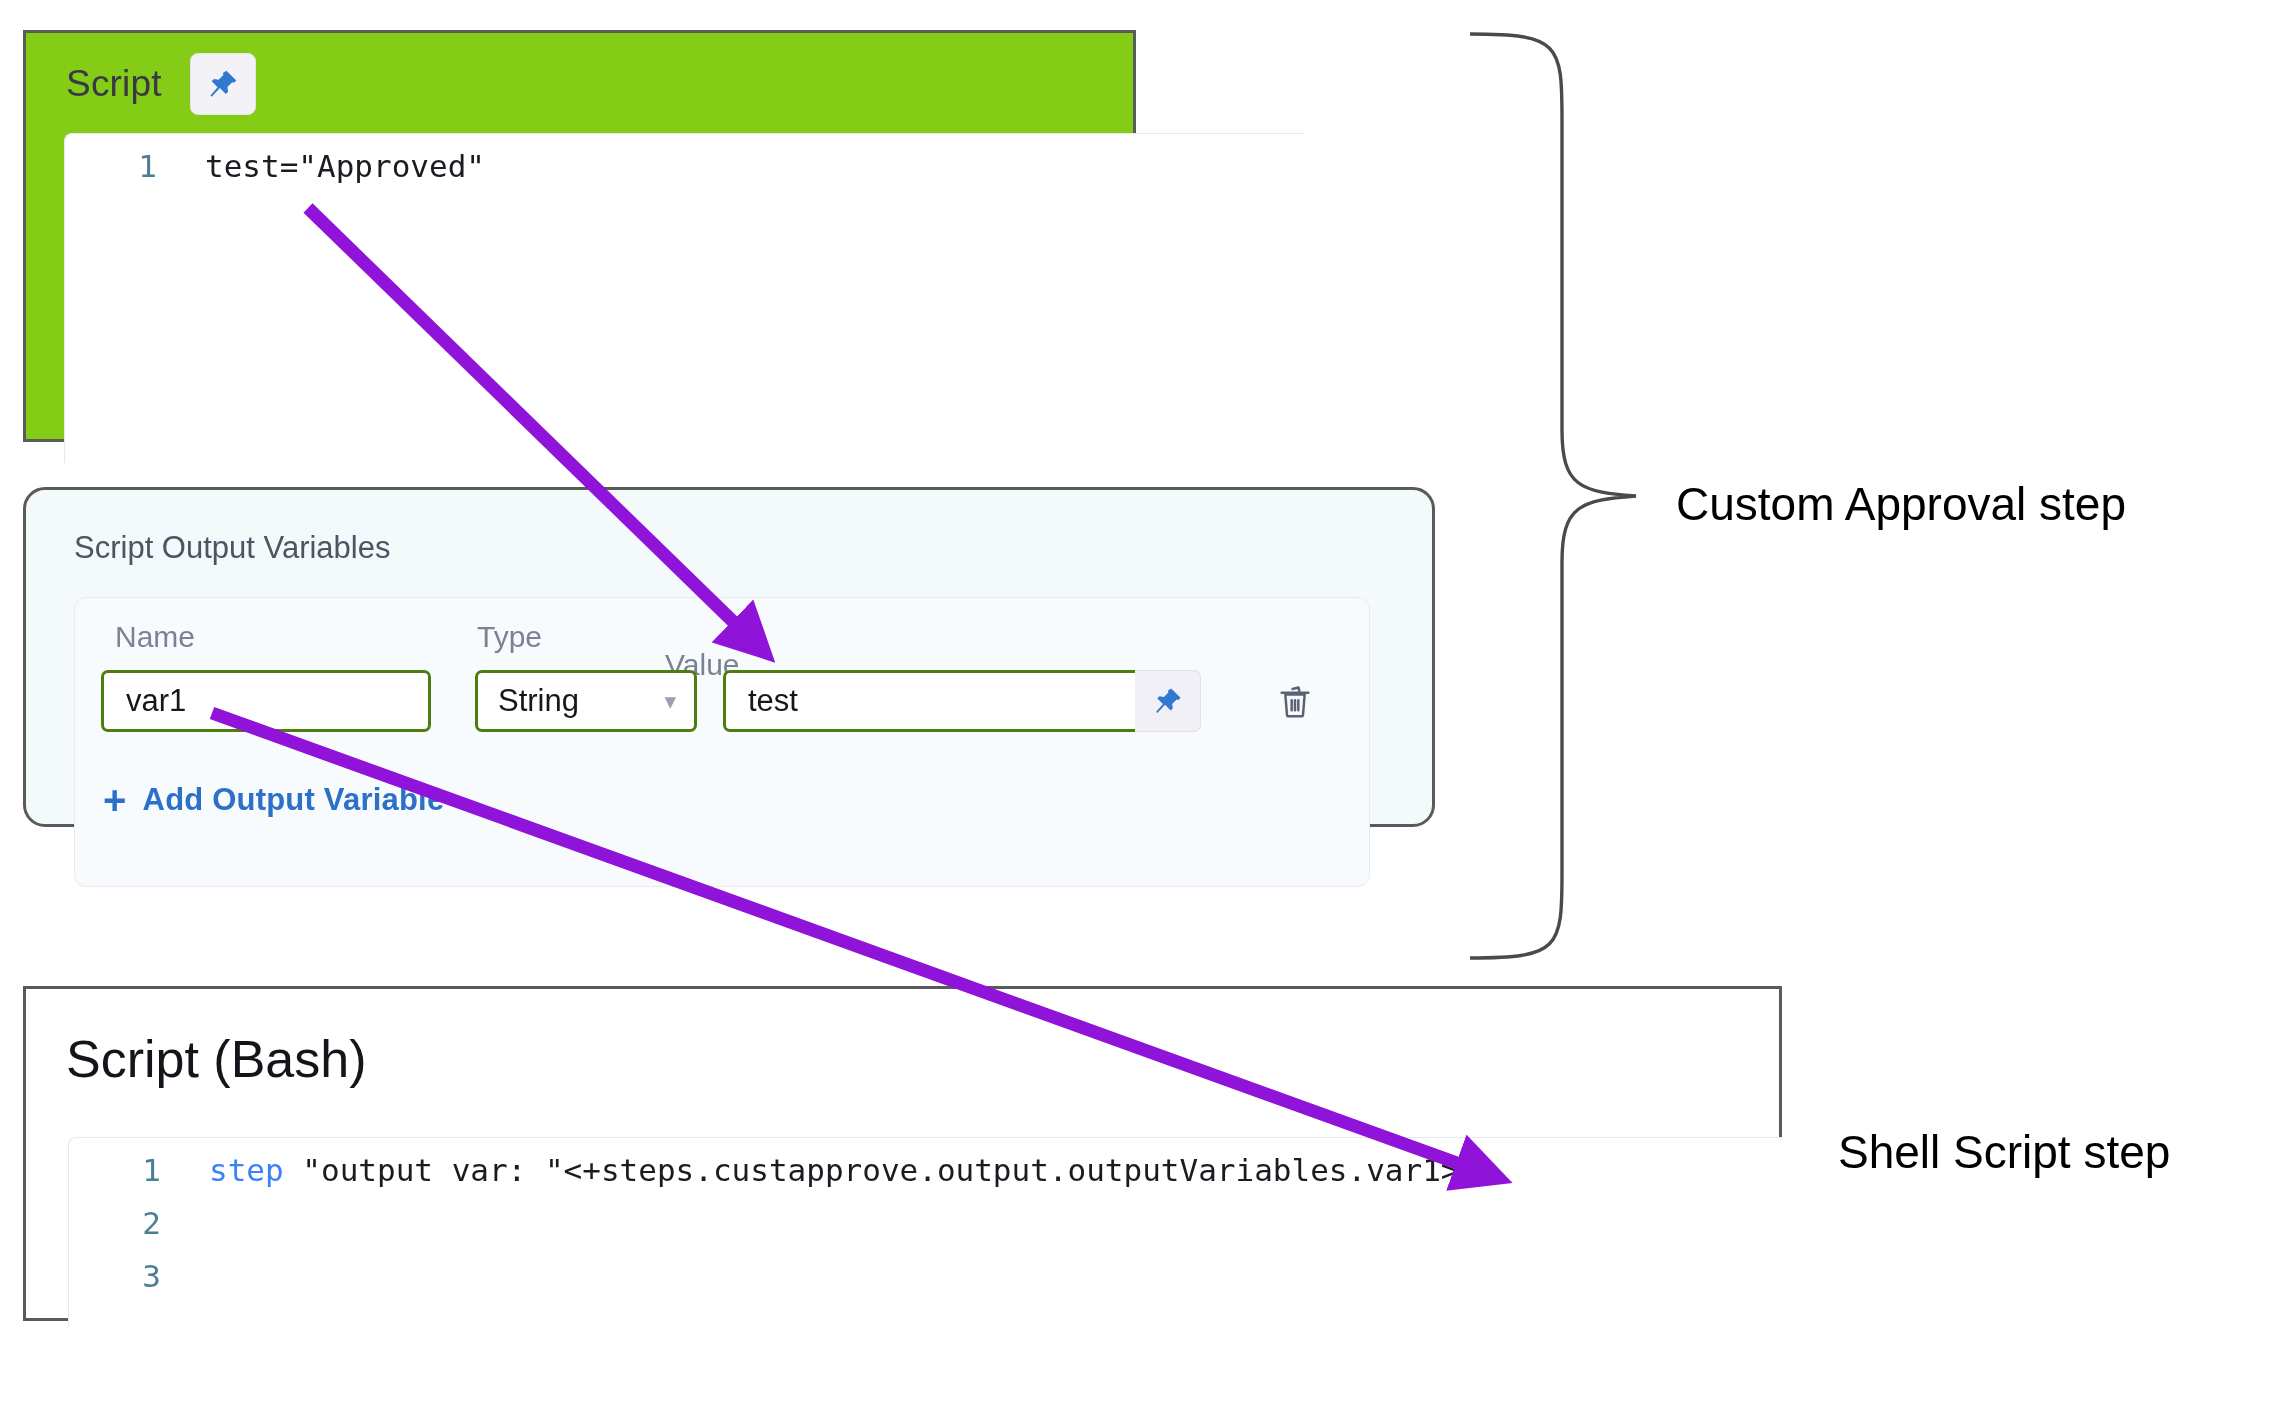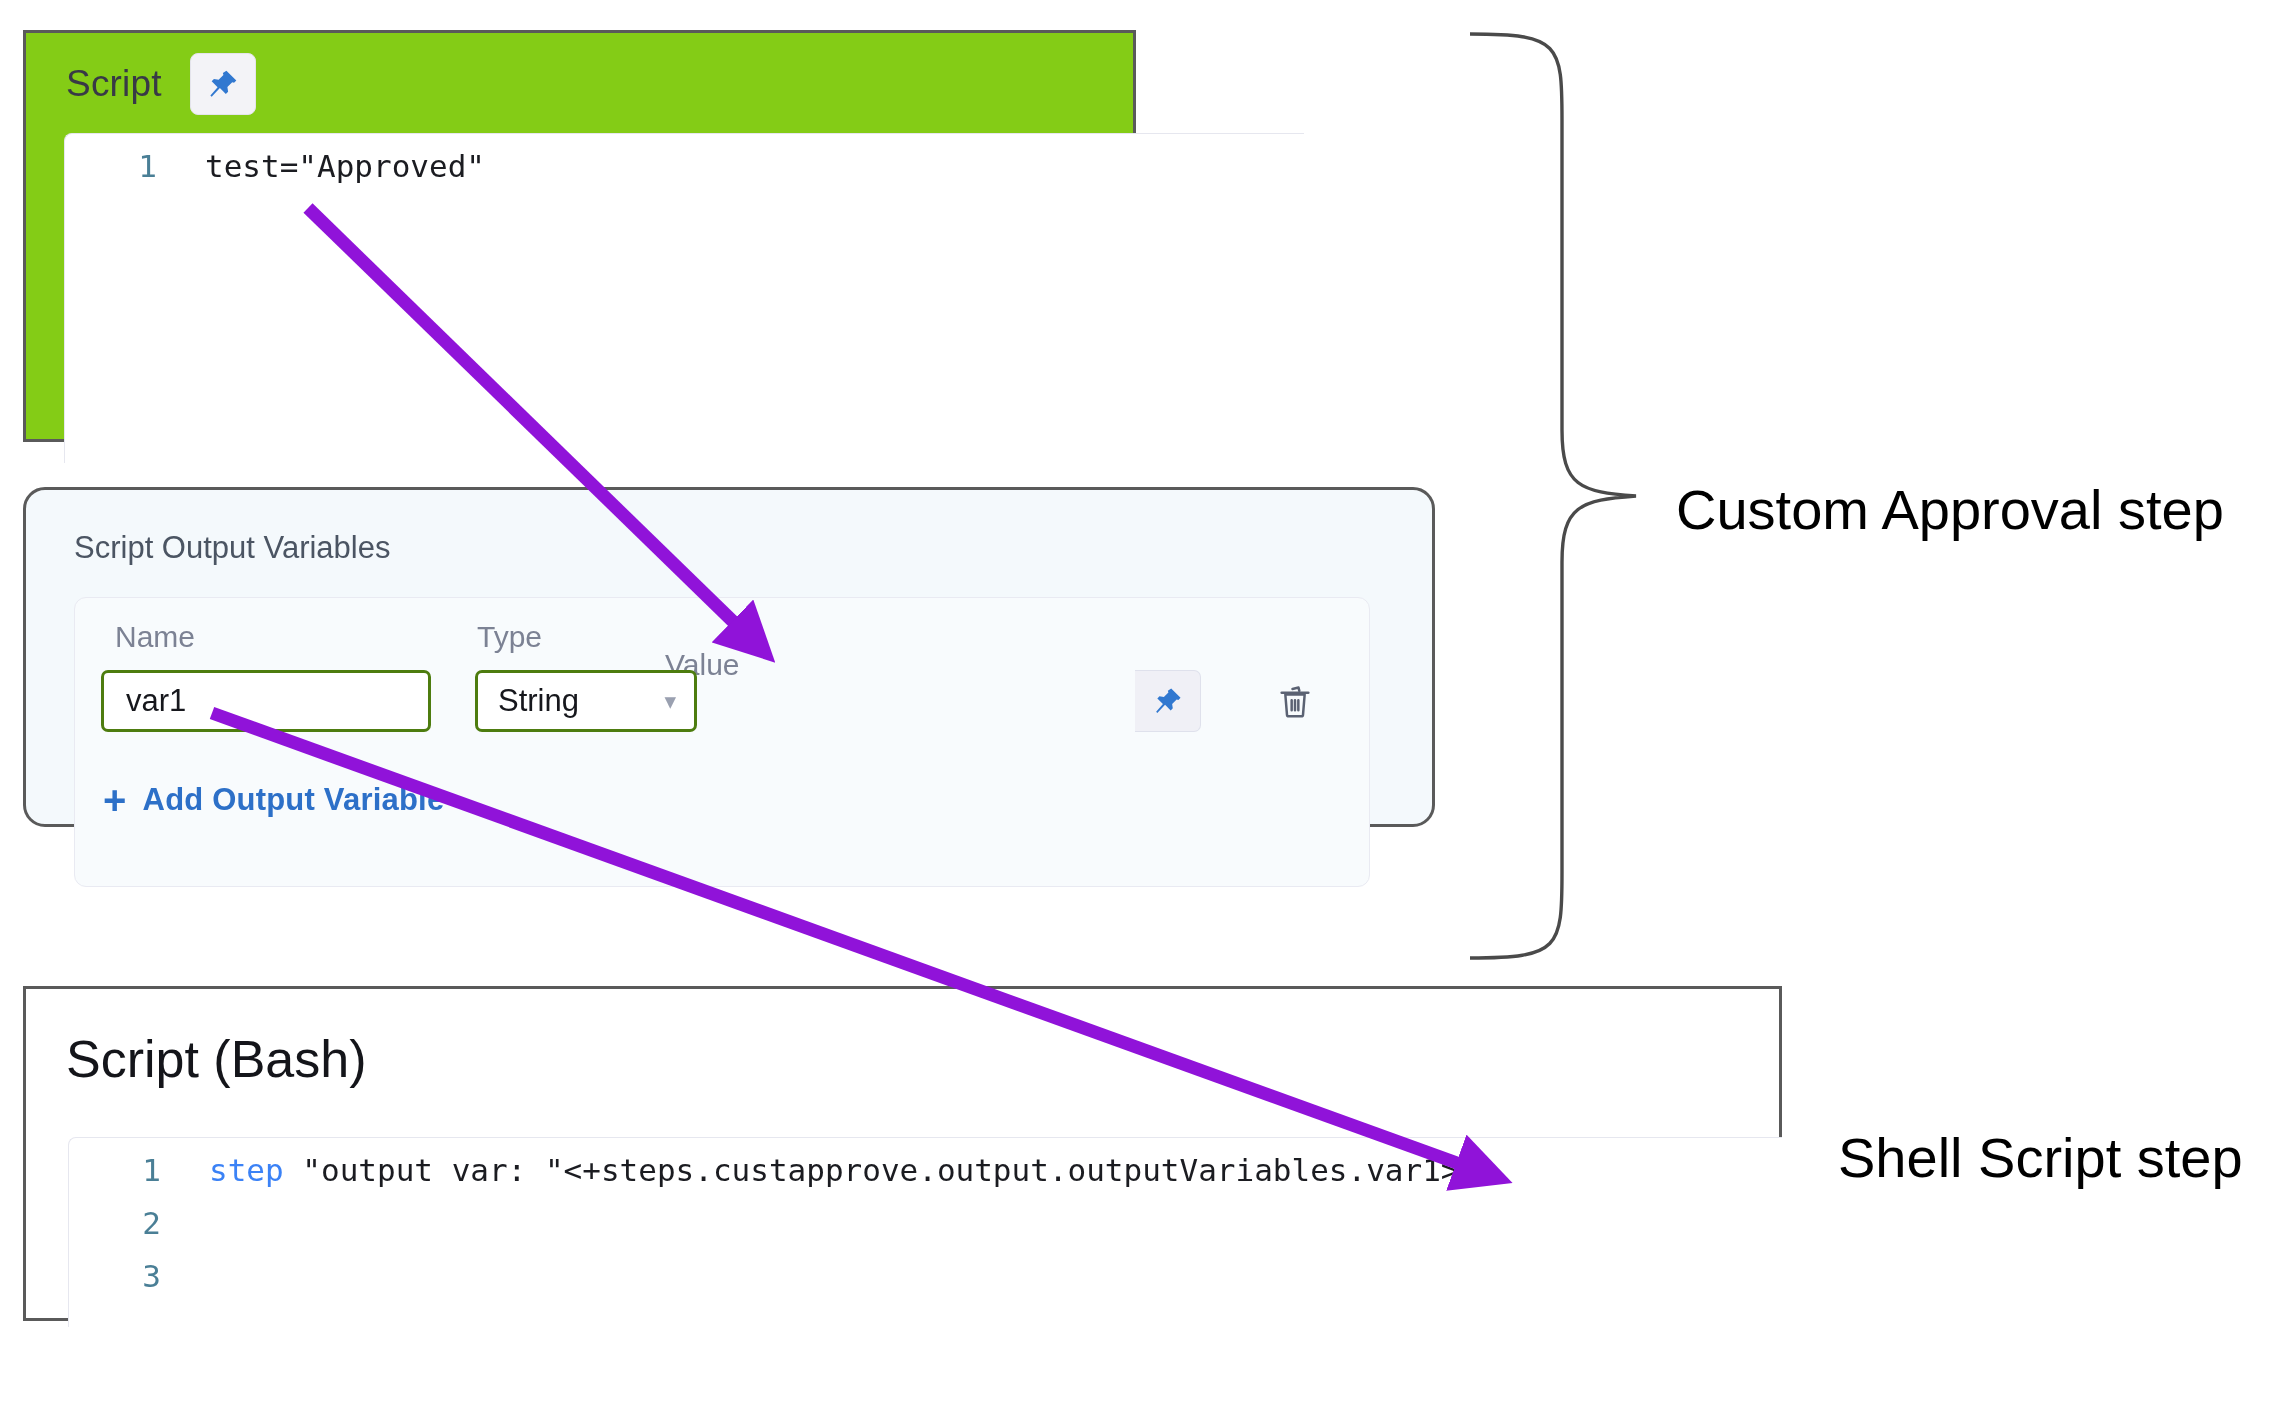--- a/index.html
+++ b/index.html
@@ -239,21 +239,21 @@
     width: 1714px;
     height: 190px;
     border-bottom: none;
     border-right: none;
     border-radius: 8px 0 0 0;
   }
 
   
   .anno-label {
     position: absolute;
-    font-size: 56px;
+    font-size: 46px;
     color: #000000;
     white-space: nowrap;
   }
   #anno-custom { left: 1676px; top: 477px; }
   #anno-shell  { left: 1838px; top: 1125px; }
 
   svg.overlay {
     position: absolute;
     left: 0;
     top: 0;
@@ -296,20 +296,21 @@
       </div>
 
       <div class="field-row">
         <div class="inp" id="inp-name">var1</div>
 
         <div class="inp" id="sel-type">
           <span>String</span>
           <span class="chev">▾</span>
         </div>
 
+        <div class="inp" id="inp-value">test</div>
 
         <div id="pin-value">
           <svg width="32" height="32" viewBox="0 0 24 24" aria-hidden="true">
             <path d="M14.4 2.6l7 7-1.6 1.6-1.3-.4-3.4 3.4.5 3.3-1.6 1.6-4.2-4.2L4 21l-.9-.9 5.1-5.8-4.2-4.2 1.6-1.6 3.3.5 3.4-3.4-.4-1.3z" fill="#3178d0"></path>
           </svg>
         </div>
 
         <div id="trash-btn">
           <svg width="40" height="40" viewBox="0 0 24 24" fill="none" stroke="#5b6273" stroke-width="1.5" stroke-linecap="round" stroke-linejoin="round" aria-hidden="true">
             <path d="M4 6.5h16"></path>

